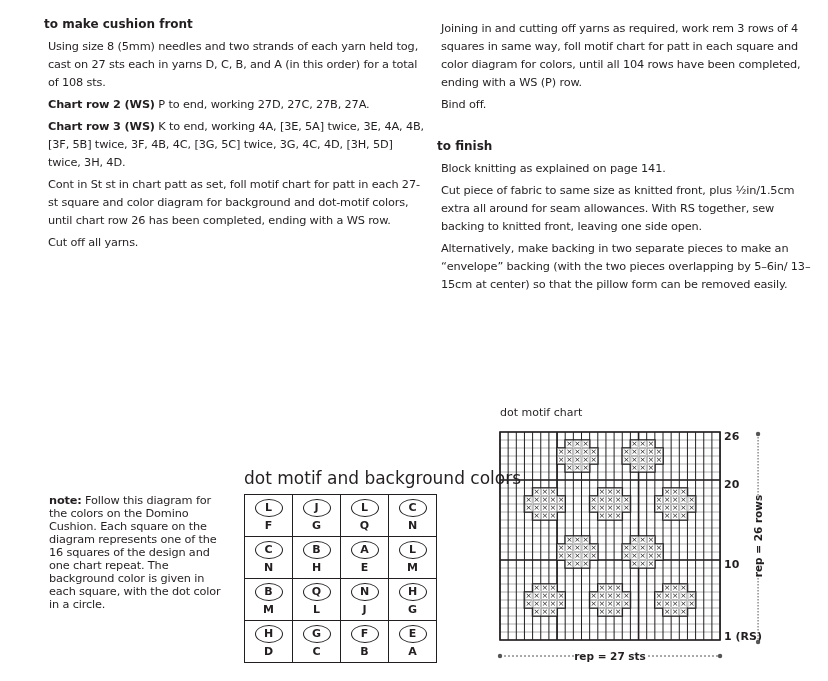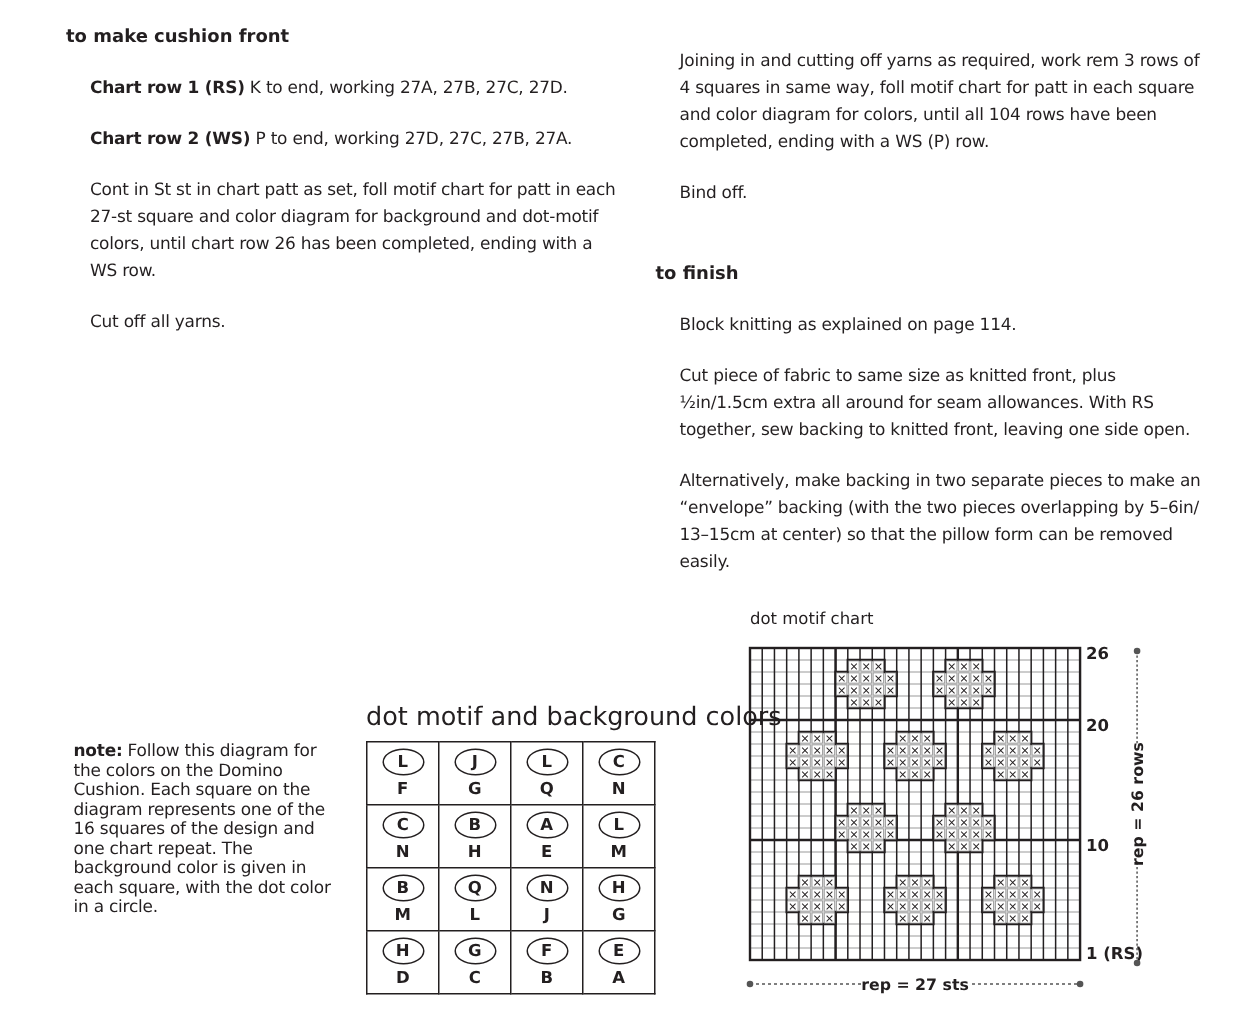--- a/index.html
+++ b/index.html
@@ -1,51 +1,52 @@
 <!DOCTYPE html>
 <html><head>
 <meta charset="utf-8">
 <style>
   html, body { margin: 0; padding: 0; background: #ffffff; }
   body { width: 828px; height: 681px; position: relative; overflow: hidden;
          font-family: "DejaVu Sans", sans-serif; color: #231f20; }
   .col { position: absolute; font-size: 11.3px; line-height: 18px; letter-spacing: -0.15px; }
-  .col p { margin: 16px; }
+  .col p { margin: 4px; }
   #left-col { left: 44px; top: 14px; width: 385px; }
   #right-col { left: 437px; top: 16px; width: 385px; }
   h2 { font-size: 12px; font-weight: bold; margin: 0; line-height: 20px; letter-spacing: 0; }
   .b { font-weight: bold; }
   .gap { height: 18px; }
   #note { position: absolute; left: 49px; top: 494px; width: 180px; font-size: 11.3px; line-height: 13px; letter-spacing: -0.15px; }
   #colors-title { position: absolute; left: 244px; top: 468px; font-size: 17px; }
   #colors-grid { position: absolute; left: 244px; top: 494px; border-collapse: collapse; }
   #colors-grid td { width: 47px; height: 41px; border: 1px solid #231f20; text-align: center; vertical-align: top; padding: 0; }
   .dot { display: inline-block; width: 26px; height: 16px; border: 1.4px solid #231f20; border-radius: 50%;
          font-size: 11px; font-weight: bold; line-height: 16px; margin-top: 4px; }
   .bg { display: block; font-size: 11px; font-weight: bold; margin-top: 2px; }
   #chart-title { position: absolute; left: 500px; top: 406px; font-size: 11px; }
   #motif-svg { position: absolute; left: 490px; top: 420px; }
 </style>
 </head>
 <body>
 
 <div id="left-col" class="col">
   <h2>to make cushion front</h2>
-  <p><span class="b">Chart row 1 (RS)</span><span> K to end, working 27A, 27B, 27C, 27D.</span></p>
+  <p>Using size 8 (5mm) needles and two strands of each yarn held tog, cast on 27 sts each in yarns D, C, B, and A (in this order) for a total of 108 sts.</p>
   <p><span class="b">Chart row 2 (WS)</span><span> P to end, working 27D, 27C, 27B, 27A.</span></p>
+  <p><span class="b">Chart row 3 (WS)</span><span> K to end, working 4A, [3E, 5A] twice, 3E, 4A, 4B, [3F, 5B] twice, 3F, 4B, 4C, [3G, 5C] twice, 3G, 4C, 4D, [3H, 5D] twice, 3H, 4D.</span></p>
   <p>Cont in St st in chart patt as set, foll motif chart for patt in each 27-st square and color diagram for background and dot-motif colors, until chart row 26 has been completed, ending with a WS row.</p>
   <p>Cut off all yarns.</p>
 </div>
 
 <div id="right-col" class="col">
   <p>Joining in and cutting off yarns as required, work rem 3 rows of 4 squares in same way, foll motif chart for patt in each square and color diagram for colors, until all 104 rows have been completed, ending with a WS (P) row.</p>
   <p>Bind off.</p>
   <div class="gap"></div>
   <h2>to finish</h2>
-  <p>Block knitting as explained on page 114.</p>
+  <p>Block knitting as explained on page 141.</p>
   <p>Cut piece of fabric to same size as knitted front, plus ½in/1.5cm extra all around for seam allowances. With RS together, sew backing to knitted front, leaving one side open.</p>
   <p>Alternatively, make backing in two separate pieces to make an “envelope” backing (with the two pieces overlapping by 5–6in/ 13–15cm at center) so that the pillow form can be removed easily.</p>
 </div>
 
 <div id="note"><span class="b">note:</span><span> Follow this diagram for the colors on the Domino Cushion. Each square on the diagram represents one of the 16 squares of the design and one chart repeat. The background color is given in each square, with the dot color in a circle.</span></div>
 
 <div id="colors-title">dot motif and background colors</div>
 <table id="colors-grid">
   <tbody id="colors-body">
       <tr>

